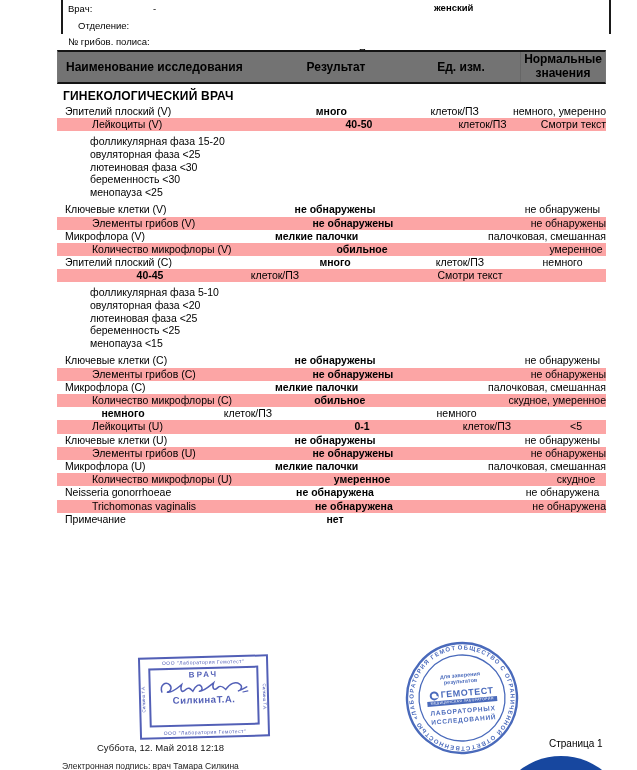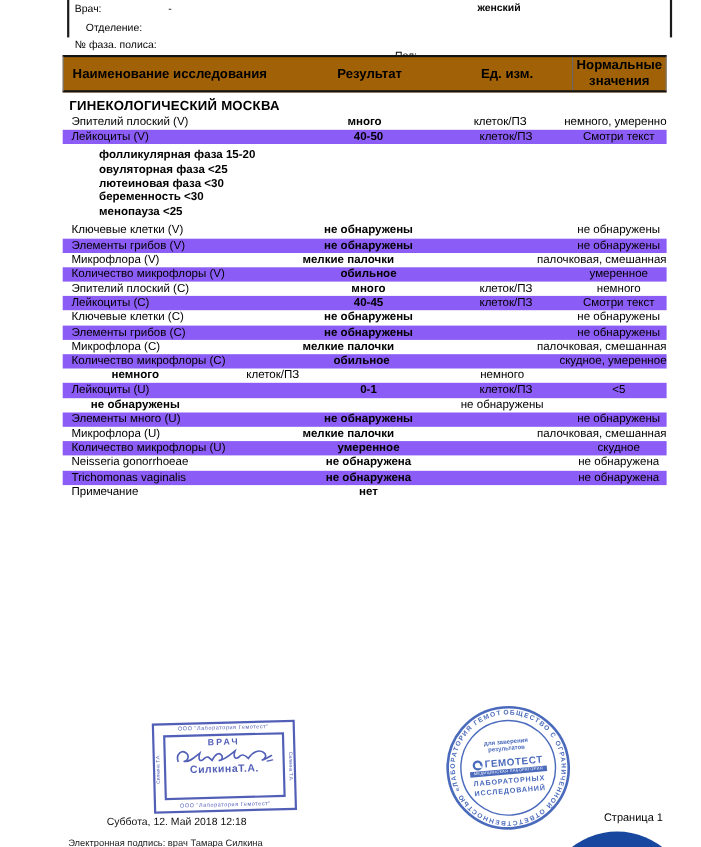--- a/index.html
+++ b/index.html
@@ -19,41 +19,41 @@
   .pi-doctor-label{left:5px;top:3px;}
   .pi-doctor-value{left:90px;top:3px;}
   .pi-sex-label{left:296px;top:3px;margin-top:43px;}
   .pi-sex-value{left:371px;top:2px;font-weight:bold;}
   .pi-dept-label{left:5px;top:20px;margin-left:10px;}
   .pi-policy-label{left:5px;top:36px;}
   
   .rtable{position:absolute;left:57px;top:50px;width:549px;}
   .thead{
     display:flex;align-items:center;box-sizing:border-box;
-    background:#a16207;height:34px;
+    background:#737373;height:34px;
     border-top:2px solid #141414;border-bottom:2px solid #141414;
     border-left:1px solid #777;border-right:1px solid #777;
     font-weight:bold;font-size:12px;
   }
   .c-name{width:212px;padding-left:8px;box-sizing:border-box;text-align:left;}
   .c-result{width:132px;text-align:center;}
   .c-unit{width:118px;text-align:center;}
   .c-normal{flex:1;text-align:center;}
   .thead .c-normal{border-left:1px solid #666;align-self:stretch;display:flex;align-items:center;justify-content:center;line-height:1.15;}
   .thead .c-unit{align-self:stretch;display:flex;align-items:center;justify-content:center;}
   .section-title{
     font-weight:bold;font-size:12px;letter-spacing:.2px;
     padding:5px 0 2px 6px;
   }
   .t-row{display:flex;height:13.2px;line-height:13.2px;font-size:10.5px;white-space:nowrap;}
-  .t-row.shaded{background:#8b5cf6;}
+  .t-row.shaded{background:#fca5a5;padding-left:27px;}
   .t-row .c-result{font-weight:bold;}
   .t-row .c-unit,.t-row .c-normal{overflow:visible;}
   .sub-block{padding:4px 0 5px 0;background:#fff;}
-  .sub-line{height:12.6px;line-height:12.6px;font-size:10.5px;padding-left:33px;white-space:nowrap;font-weight:bold;}
+  .sub-line{height:12.6px;line-height:12.6px;font-size:10.5px;padding-left:33px;white-space:nowrap;}
   
   .stamp-rect{
     position:absolute;left:139px;top:656px;width:130px;height:82px;
     box-sizing:border-box;border:2px solid #3b4aad;color:#3b4aad;
     transform:rotate(-1.5deg);opacity:.88;text-align:center;background:rgba(255,255,255,0);
   }
   .sr-top,.sr-bottom{font-size:5px;letter-spacing:.5px;white-space:nowrap;overflow:hidden;padding:1px 10px 0 10px;}
   .sr-bottom{position:absolute;bottom:1px;left:0;right:0;}
   .sr-side{position:absolute;font-size:4.5px;writing-mode:vertical-rl;white-space:nowrap;overflow:hidden;height:60px;top:10px;}
   .sr-side.left{left:0px;transform:rotate(180deg);}
@@ -97,31 +97,31 @@
 </style>
 </head>
 <body>
 
 <div class="pinfo">
   <span class="pi-doctor-label">Врач:</span>
   <span class="pi-doctor-value">-</span>
   <span class="pi-sex-label">Пол:</span>
   <span class="pi-sex-value">женский</span>
   <span class="pi-dept-label">Отделение:</span>
-  <span class="pi-policy-label">№ фаза. полиса:</span>
+  <span class="pi-policy-label">№ грибов. полиса:</span>
 </div>
 
 <div class="rtable">
   <div class="thead">
     <div class="c-name">Наименование исследования</div>
     <div class="c-result">Результат</div>
     <div class="c-unit">Ед. изм.</div>
     <div class="c-normal">Нормальные значения</div>
   </div>
-  <div class="section-title">ГИНЕКОЛОГИЧЕСКИЙ МОСКВА</div>
+  <div class="section-title">ГИНЕКОЛОГИЧЕСКИЙ ВРАЧ</div>
   <div id="table-body">
       <div class="t-row">
         <div class="c-name">Эпителий плоский (V)</div>
         <div class="c-result">много</div>
         <div class="c-unit">клеток/ПЗ</div>
         <div class="c-normal">немного, умеренно</div>
       </div>
       <div class="t-row shaded">
         <div class="c-name">Лейкоциты (V)</div>
         <div class="c-result">40-50</div>
@@ -159,24 +159,30 @@
         <div class="c-unit"></div>
         <div class="c-normal">умеренное</div>
       </div>
       <div class="t-row">
         <div class="c-name">Эпителий плоский (C)</div>
         <div class="c-result">много</div>
         <div class="c-unit">клеток/ПЗ</div>
         <div class="c-normal">немного</div>
       </div>
       <div class="t-row shaded">
-        <div class="c-name">Лейкоциты (C)</div>
         <div class="c-result">40-45</div>
         <div class="c-unit">клеток/ПЗ</div>
         <div class="c-normal">Смотри текст</div>
+      </div>
+      <div class="sub-block">
+        <div class="sub-line">фолликулярная фаза  5-10</div>
+        <div class="sub-line">овуляторная фаза &lt;20</div>
+        <div class="sub-line">лютеиновая фаза &lt;25</div>
+        <div class="sub-line">беременность &lt;25</div>
+        <div class="sub-line">менопауза &lt;15</div>
       </div>
       <div class="t-row">
         <div class="c-name">Ключевые клетки (C)</div>
         <div class="c-result">не обнаружены</div>
         <div class="c-unit"></div>
         <div class="c-normal">не обнаружены</div>
       </div>
       <div class="t-row shaded">
         <div class="c-name">Элементы грибов (C)</div>
         <div class="c-result">не обнаружены</div>
@@ -200,26 +206,27 @@
         <div class="c-unit">клеток/ПЗ</div>
         <div class="c-normal">немного</div>
       </div>
       <div class="t-row shaded">
         <div class="c-name">Лейкоциты (U)</div>
         <div class="c-result">0-1</div>
         <div class="c-unit">клеток/ПЗ</div>
         <div class="c-normal">&lt;5</div>
       </div>
       <div class="t-row">
-        <div class="c-result">не обнаружены</div>
-        <div class="c-unit"></div>
-        <div class="c-normal">не обнаружены</div>
-      </div>
-      <div class="t-row shaded">
-        <div class="c-name">Элементы много (U)</div>
+        <div class="c-name">Ключевые клетки (U)</div>
+        <div class="c-result">не обнаружены</div>
+        <div class="c-unit"></div>
+        <div class="c-normal">не обнаружены</div>
+      </div>
+      <div class="t-row shaded">
+        <div class="c-name">Элементы грибов (U)</div>
         <div class="c-result">не обнаружены</div>
         <div class="c-unit"></div>
         <div class="c-normal">не обнаружены</div>
       </div>
       <div class="t-row">
         <div class="c-name">Микрофлора (U)</div>
         <div class="c-result">мелкие палочки</div>
         <div class="c-unit"></div>
         <div class="c-normal">палочковая, смешанная</div>
       </div>

